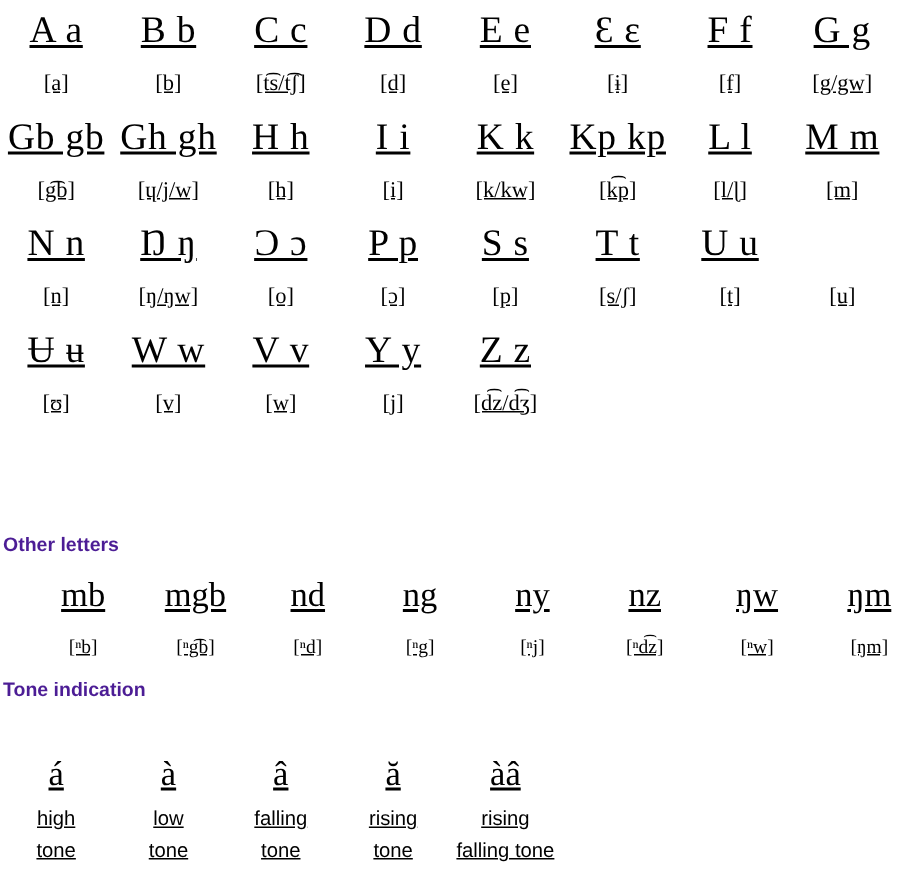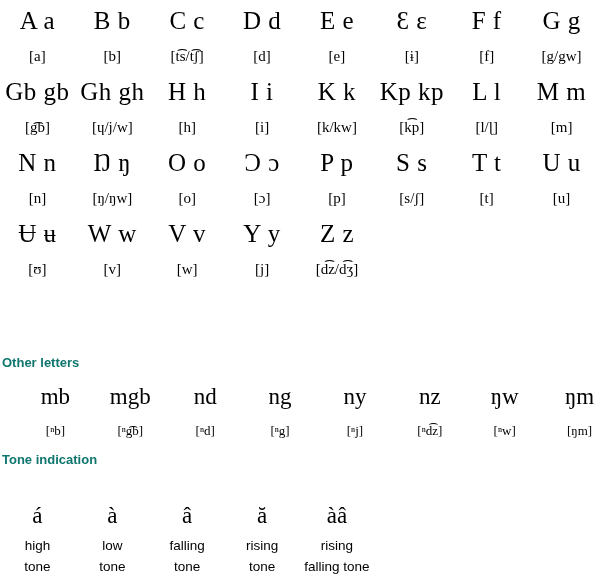--- a/index.html
+++ b/index.html
@@ -19,20 +19,21 @@
   
   #alphabet-grid {
     position: absolute;
     left: 0;
     top: 0;
     width: 599px;
   }
   .alpha-row {
     display: flex;
     width: 598px;
+    text-decoration: underline;
   }
   .alpha-cell {
     width: 74.875px;
     flex: 0 0 74.875px;
     text-align: center;
     box-sizing: border-box;
   }
   .alpha-letter {
     font-family: "Liberation Serif", "DejaVu Serif", serif;
     font-size: 25px;
@@ -47,21 +48,21 @@
     line-height: 29px;
     height: 29px;
     white-space: nowrap;
   }
 
   
   .section-heading {
     font-family: "Liberation Sans", "DejaVu Sans", sans-serif;
     font-weight: bold;
     font-size: 13px;
-    color: #0f766e;
+    color: #4c1d95;
     position: absolute;
     left: 2px;
   }
   #other-letters-heading { top: 355px; }
   #tone-indication-heading { top: 452px; }
 
   
   #other-letters-grid {
     position: absolute;
     left: 18px;
@@ -159,21 +160,20 @@
       <div class="alpha-cell alpha-ipa">[h]</div>
       <div class="alpha-cell alpha-ipa">[i]</div>
       <div class="alpha-cell alpha-ipa">[k/kw]</div>
       <div class="alpha-cell alpha-ipa">[k͡p]</div>
       <div class="alpha-cell alpha-ipa">[l/ɭ]</div>
       <div class="alpha-cell alpha-ipa">[m]</div>
     </div>
     <div class="alpha-row">
       <div class="alpha-cell alpha-letter">N n</div>
       <div class="alpha-cell alpha-letter">Ŋ ŋ</div>
-      <div class="alpha-cell alpha-letter">O o</div>
       <div class="alpha-cell alpha-letter">Ɔ ɔ</div>
       <div class="alpha-cell alpha-letter">P p</div>
       <div class="alpha-cell alpha-letter">S s</div>
       <div class="alpha-cell alpha-letter">T t</div>
       <div class="alpha-cell alpha-letter">U u</div>
     </div>
     <div class="alpha-row">
       <div class="alpha-cell alpha-ipa">[n]</div>
       <div class="alpha-cell alpha-ipa">[ŋ/ŋw]</div>
       <div class="alpha-cell alpha-ipa">[o]</div>

